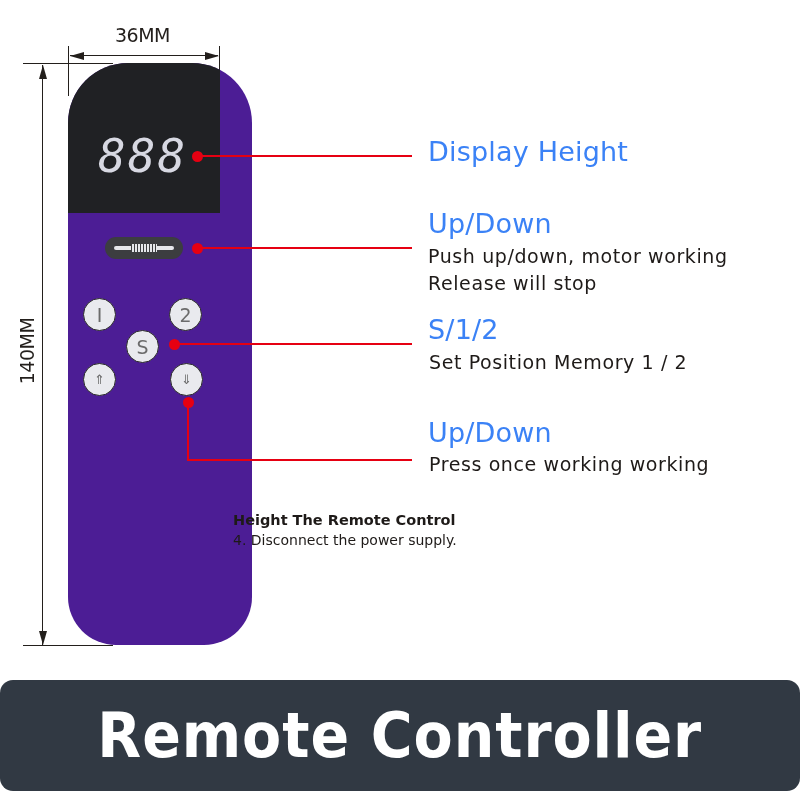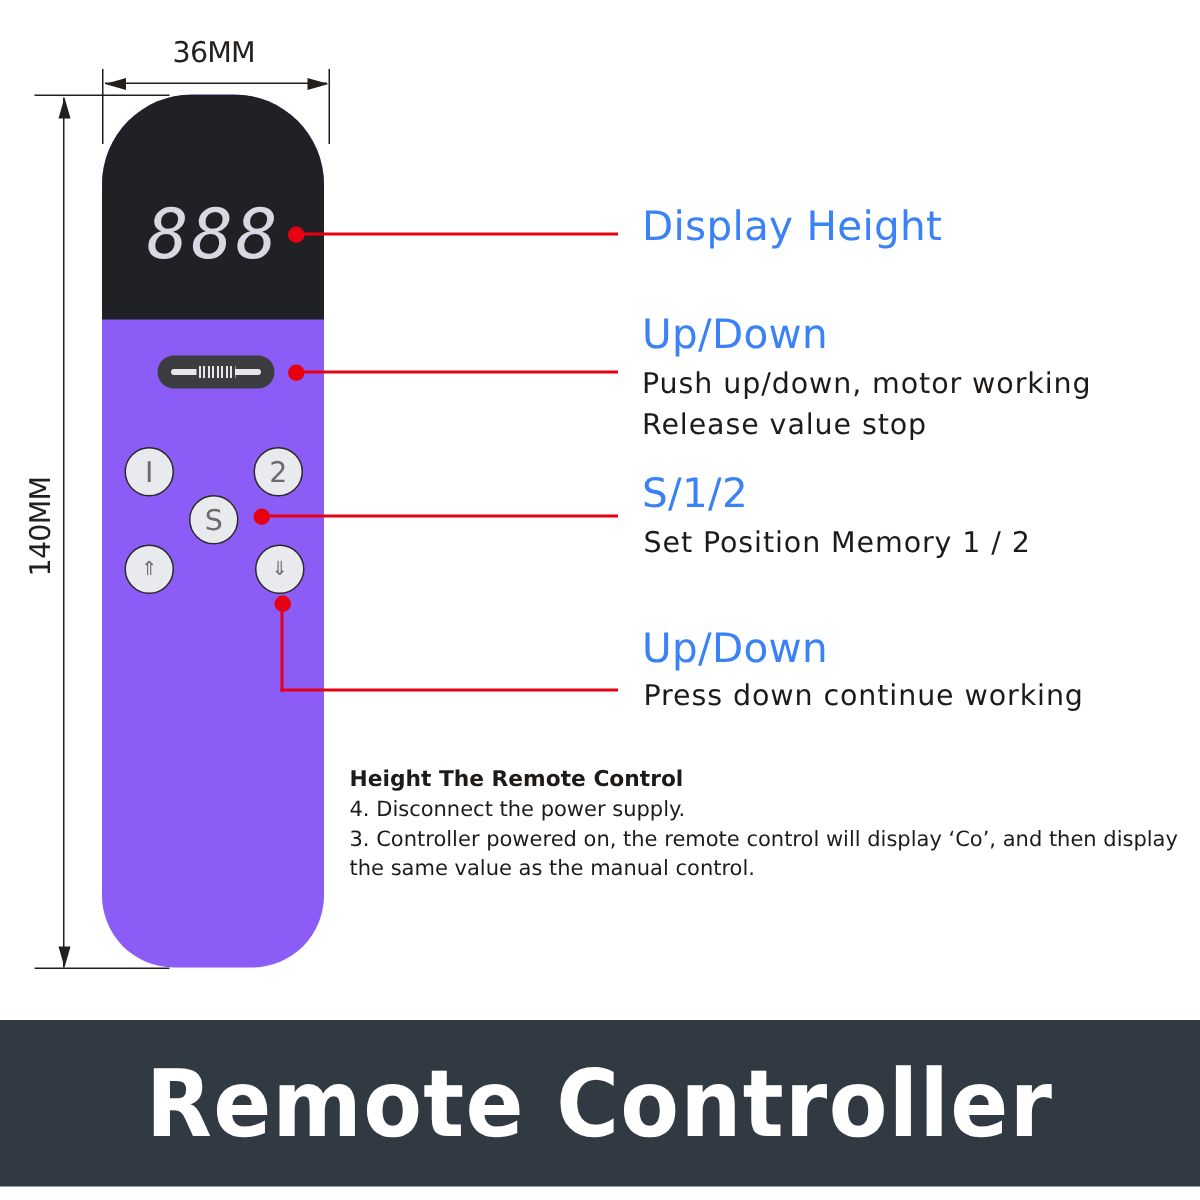--- a/index.html
+++ b/index.html
@@ -3,39 +3,39 @@
 <meta charset="utf-8">
 <style>
   html, body { margin:0; padding:0; }
   body { width:800px; height:800px; position:relative; background:#ffffff; overflow:hidden;
          font-family:"DejaVu Sans", sans-serif; color:#1e1a18; }
   .abs { position:absolute; }
   .dim-text { font-size:19px; color:#231f1c; letter-spacing:-0.5px; }
   .line { position:absolute; background:#231f1c; }
   .red { position:absolute; background:#e60012; }
   .dot { position:absolute; width:11px; height:11px; border-radius:50%; background:#e60012; }
-  .remote { position:absolute; left:68px; top:63px; width:148px; height:582px;
-            background:#8b5cf6; border-radius:60px 60px 48px 48px; overflow:hidden; }
+  .remote { position:absolute; left:68px; top:63px; width:184px; height:582px;
+            background:#4c1d95; border-radius:60px 60px 48px 48px; overflow:hidden; }
   .screen { position:absolute; left:0; top:0; width:152px; height:150px; background:#202124; }
   .digits { position:absolute; left:30px; top:70px; font-family:"DejaVu Sans Mono", monospace;
             font-size:46px; font-style:italic; color:#d7d8e2; letter-spacing:2px; line-height:1; }
   .slider { position:absolute; left:37px; top:174px; width:78px; height:22px; border-radius:11px;
             background:#3c3d40; }
   .slider .track { position:absolute; left:9px; top:9px; width:60px; height:4px; border-radius:2px; background:#e6e7eb; }
   .slider .grip { position:absolute; left:26px; top:7px; width:26px; height:8px;
                   background:repeating-linear-gradient(90deg,#3c3d40 0 1.5px,#e6e7eb 1.5px 3px); }
   .btn { position:absolute; width:33px; height:33px; border:1.3px solid #2a2a2a; border-radius:50%;
          background:#e9eaee; display:flex; align-items:center; justify-content:center;
          font-size:19px; color:#6b6b6b; box-sizing:border-box; }
   .label-title { position:absolute; font-size:27px; color:#3b82f6; letter-spacing:0.2px; white-space:nowrap; }
   .label-sub { position:absolute; font-size:19px; color:#1e1a18; letter-spacing:0.6px; white-space:nowrap; }
   .pairing { position:absolute; left:233px; top:511px; width:565px; font-size:14px; line-height:19.8px; color:#1e1a18; }
   .pairing .ph { font-weight:bold; font-size:14.5px; }
   .footer { position:absolute; left:0; top:680px; width:800px; height:111px; background:#313943;
-            display:flex; align-items:center; justify-content:center; }
+            display:flex; align-items:center; justify-content:center;border-radius:13px; }
   .footer-title { color:#ffffff; font-size:62px; font-weight:bold; font-family:"DejaVu Sans", sans-serif;
                   letter-spacing:1px; transform:scaleX(0.92); }
   .arrow-h-l { position:absolute; width:0; height:0; border-top:4px solid transparent; border-bottom:4px solid transparent; border-right:14px solid #231f1c; }
   .arrow-h-r { position:absolute; width:0; height:0; border-top:4px solid transparent; border-bottom:4px solid transparent; border-left:14px solid #231f1c; }
   .arrow-v-u { position:absolute; width:0; height:0; border-left:4px solid transparent; border-right:4px solid transparent; border-bottom:14px solid #231f1c; }
   .arrow-v-d { position:absolute; width:0; height:0; border-left:4px solid transparent; border-right:4px solid transparent; border-top:14px solid #231f1c; }
   .glyph { font-size:13px; color:#6b6b6b; line-height:1; }
   .inline-down { display:inline-block; font-size:11px; color:#777; vertical-align:0; }
 </style>
 </head>
@@ -90,29 +90,28 @@
 <div class="red" style="left:174px; top:343px; width:238px; height:2px;"></div>
 
 <div class="dot" style="left:183px; top:397px;"></div>
 <div class="red" style="left:187px; top:402px; width:2px; height:59px;"></div>
 <div class="red" style="left:187px; top:459px; width:225px; height:2px;"></div>
 
 <div class="label-title" style="left:428px; top:136px;">Display Height</div>
 
 <div class="label-title" style="left:428px; top:208px;">Up/Down</div>
 <div class="label-sub" style="left:428px; top:245px;">Push up/down, motor working</div>
-<div class="label-sub" style="left:428px; top:272px;">Release value stop</div>
+<div class="label-sub" style="left:428px; top:272px;">Release will stop</div>
 
 <div class="label-title" style="left:428px; top:314px;">S/1/2</div>
 <div class="label-sub" style="left:429px; top:351px;">Set Position Memory 1 / 2</div>
 
 <div class="label-title" style="left:428px; top:417px;">Up/Down</div>
-<div class="label-sub" style="left:429px; top:453px;">Press down continue working</div>
+<div class="label-sub" style="left:429px; top:453px;">Press once working working</div>
 
 <div class="pairing">
   <div class="ph">Height The Remote Control</div>
   <div>4. Disconnect the power supply.</div>
-  <div>3. Controller powered on, the remote control will display ‘Co’, and then display the same value as the manual control.</div>
 </div>
 
 <div class="footer">
   <div class="footer-title">Remote Controller</div>
 </div>
 
 </body></html>

